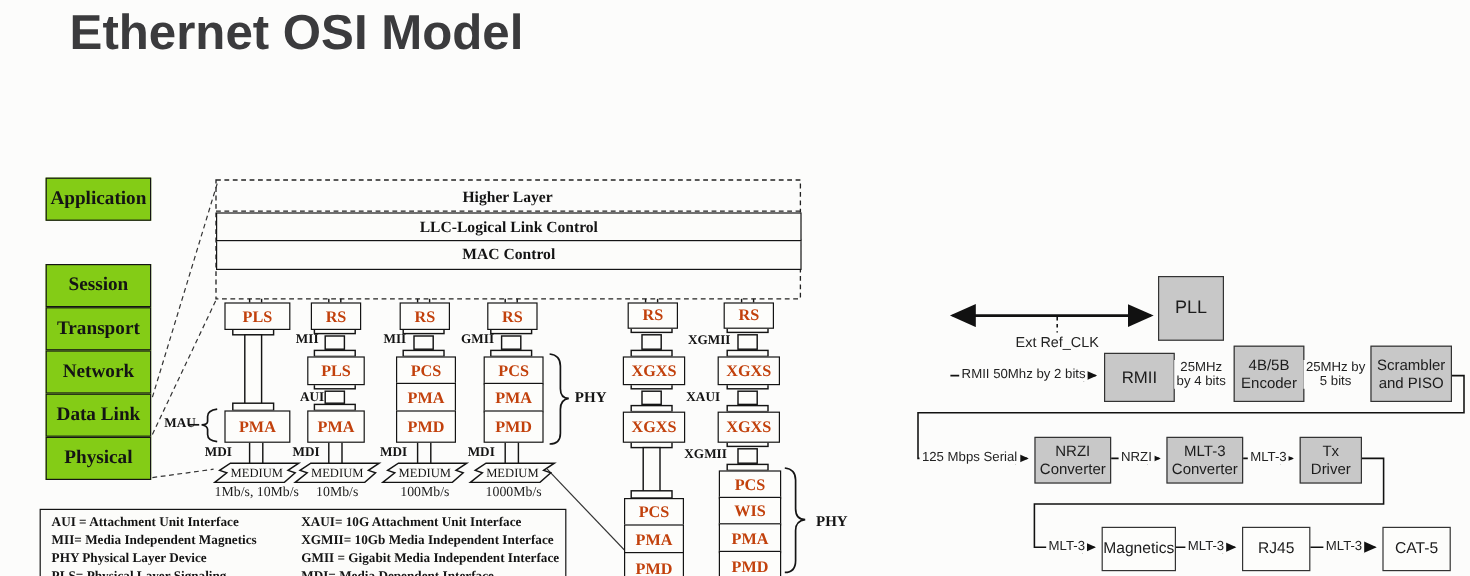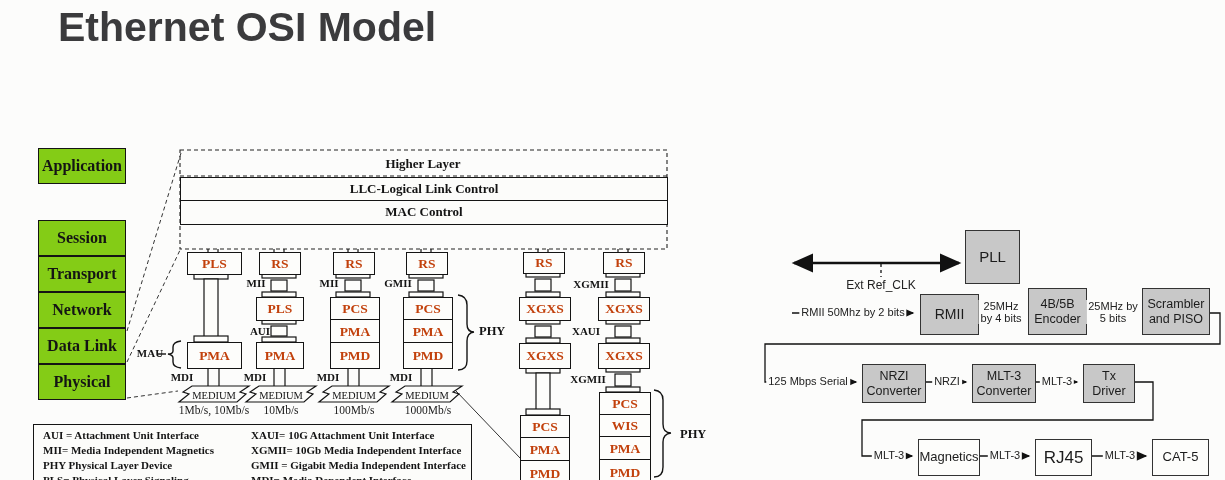--- a/index.html
+++ b/index.html
@@ -251,21 +251,21 @@
 Encoder</div>
   <div class="fbox gray" style="left:1142px;top:288px;width:66px;height:45px;font-size:12.5px">Scrambler
 and PISO</div>
   <div class="fbox gray" style="left:862px;top:364px;width:62px;height:37px;font-size:12.5px">NRZI
 Converter</div>
   <div class="fbox gray" style="left:972px;top:364px;width:62px;height:37px;font-size:12.5px">MLT-3
 Converter</div>
   <div class="fbox gray" style="left:1083px;top:364px;width:50px;height:37px;font-size:12.5px">Tx
 Driver</div>
   <div class="fbox white" style="left:918px;top:439px;width:60px;height:35px;font-size:13px">Magnetics</div>
-  <div class="fbox white" style="left:1035px;top:439px;width:55px;height:35px;font-size:17px">RJ45</div>
+  <div class="fbox white" style="left:1035px;top:439px;width:55px;height:35px;font-size:13px">RJ45</div>
   <div class="fbox white" style="left:1152px;top:439px;width:55px;height:35px;font-size:13px">CAT-5</div>
 
   <div class="flbl" style="left:881px;top:279px;font-size:12px;background:transparent">Ext Ref_CLK</div>
   <div class="flbl" style="left:853px;top:306px">RMII 50Mhz by 2 bits</div>
   <div class="flbl" style="left:1001px;top:300px">25MHz
 by 4 bits</div>
   <div class="flbl" style="left:1113px;top:300px">25MHz by
 5 bits</div>
   <div class="flbl" style="left:808px;top:375px">125 Mbps Serial</div>
   <div class="flbl" style="left:947px;top:375px">NRZI</div>

